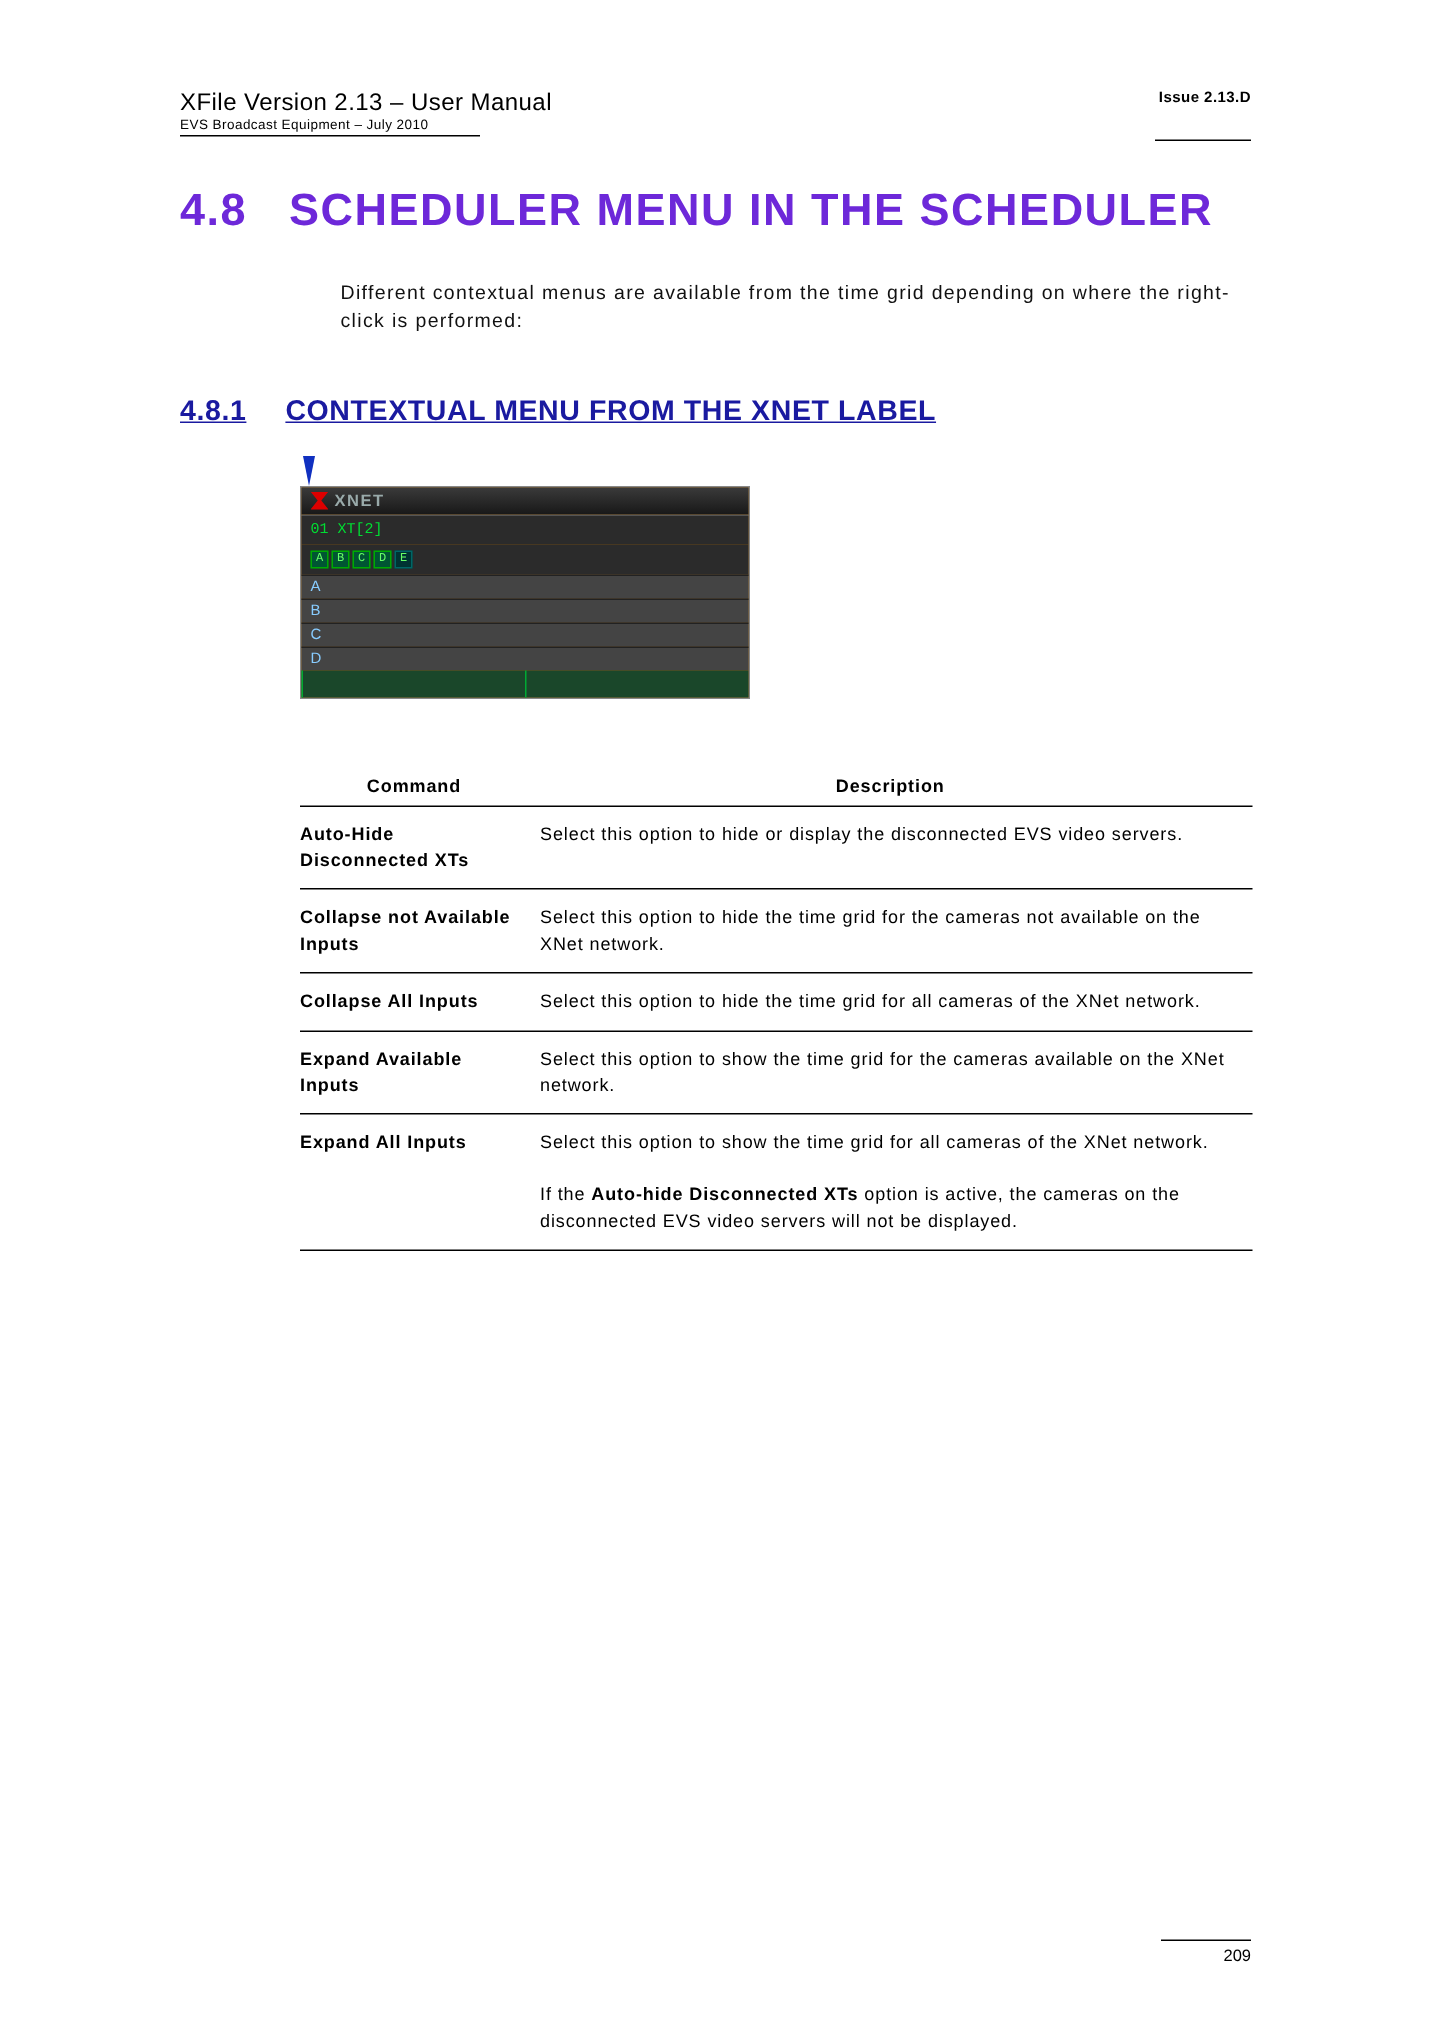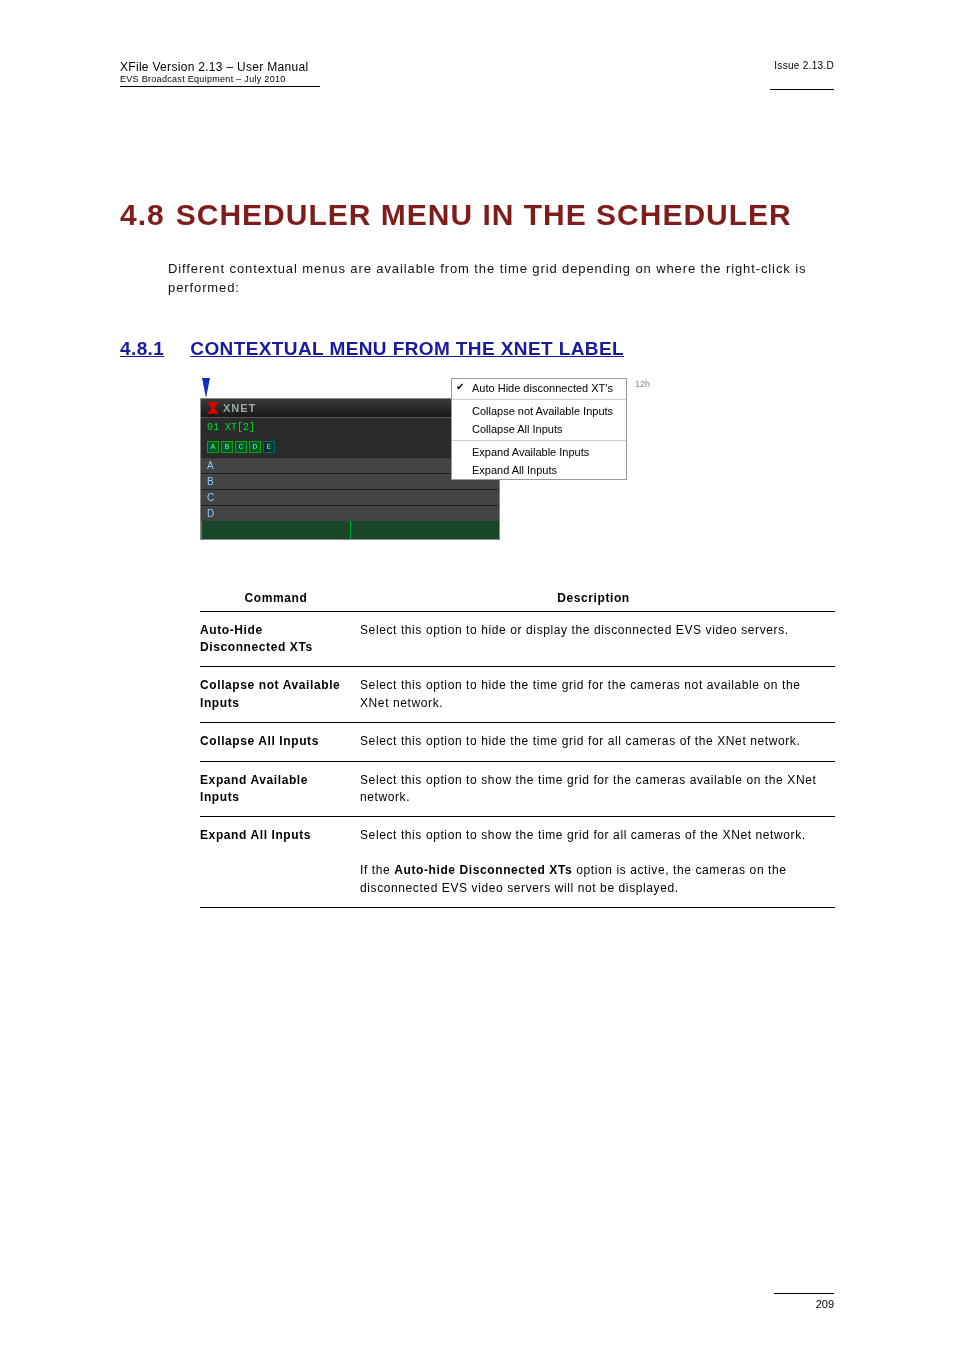--- a/index.html
+++ b/index.html
@@ -6,42 +6,42 @@
   body {
     font-family: Arial, Helvetica, sans-serif;
     background: #fff;
     color: #000;
     width: 954px;
     height: 1350px;
     position: relative;
     padding: 60px 120px 40px 120px;
   }
   .header-row { display: flex; justify-content: space-between; font-size: 10px; letter-spacing: .3px; }
-  .header-left1 { font-size: 12px; }
+  .header-left1 { font-size: 16px; }
   .header-left2 { font-size: 9px; }
-  .header-right { font-size: 10px; }
+  .header-right { font-size: 10px; font-weight: bold; }
   .header-rule { border: none; border-top: 1px solid #000; margin-top: 2px; }
   .header-rule-right { width: 64px; float: right; margin-top: 2px; border: none; border-top: 1px solid #000; }
   .clear { clear: both; }
 
   h1.section-title {
-    color: #7f1d1d;
+    color: #6d28d9;
     font-size: 30px;
     font-weight: bold;
     letter-spacing: 1px;
-    margin-top: 108px;
+    margin-top: 30px;
     display: flex;
-    gap: 11px;
+    gap: 28px;
   }
   h1.section-title .num { }
   h1.section-title .txt { }
 
   p.intro {
     margin-top: 28px;
-    margin-left: 48px;
+    margin-left: 107px;
     font-size: 13px;
     letter-spacing: .9px;
     line-height: 1.45;
     color: #111;
   }
 
   h2.sub-title {
     color: #1a1aa0;
     font-size: 19px;
     font-weight: bold;
@@ -191,30 +191,20 @@
       <div>B</div>
       <div>C</div>
       <div>D</div>
     </div>
     <div class="panel-bottom">
         <div></div>
         <div></div>
       </div>
   </div>
 
-  <div class="ctxmenu">
-    <div class="grp check">Auto Hide disconnected XT's</div>
-    <div class="sep"></div>
-    <div class="grp">Collapse not Available Inputs</div>
-    <div class="grp">Collapse All Inputs</div>
-    <div class="sep"></div>
-    <div class="grp">Expand Available Inputs</div>
-    <div class="grp">Expand All Inputs</div>
-    <span class="twelve">12h</span>
-  </div>
 </div>
 
 <table class="cmds">
   <thead>
     <tr>
       <th>Command</th>
       <th>Description</th>
     </tr>
   </thead>
   <tbody>

